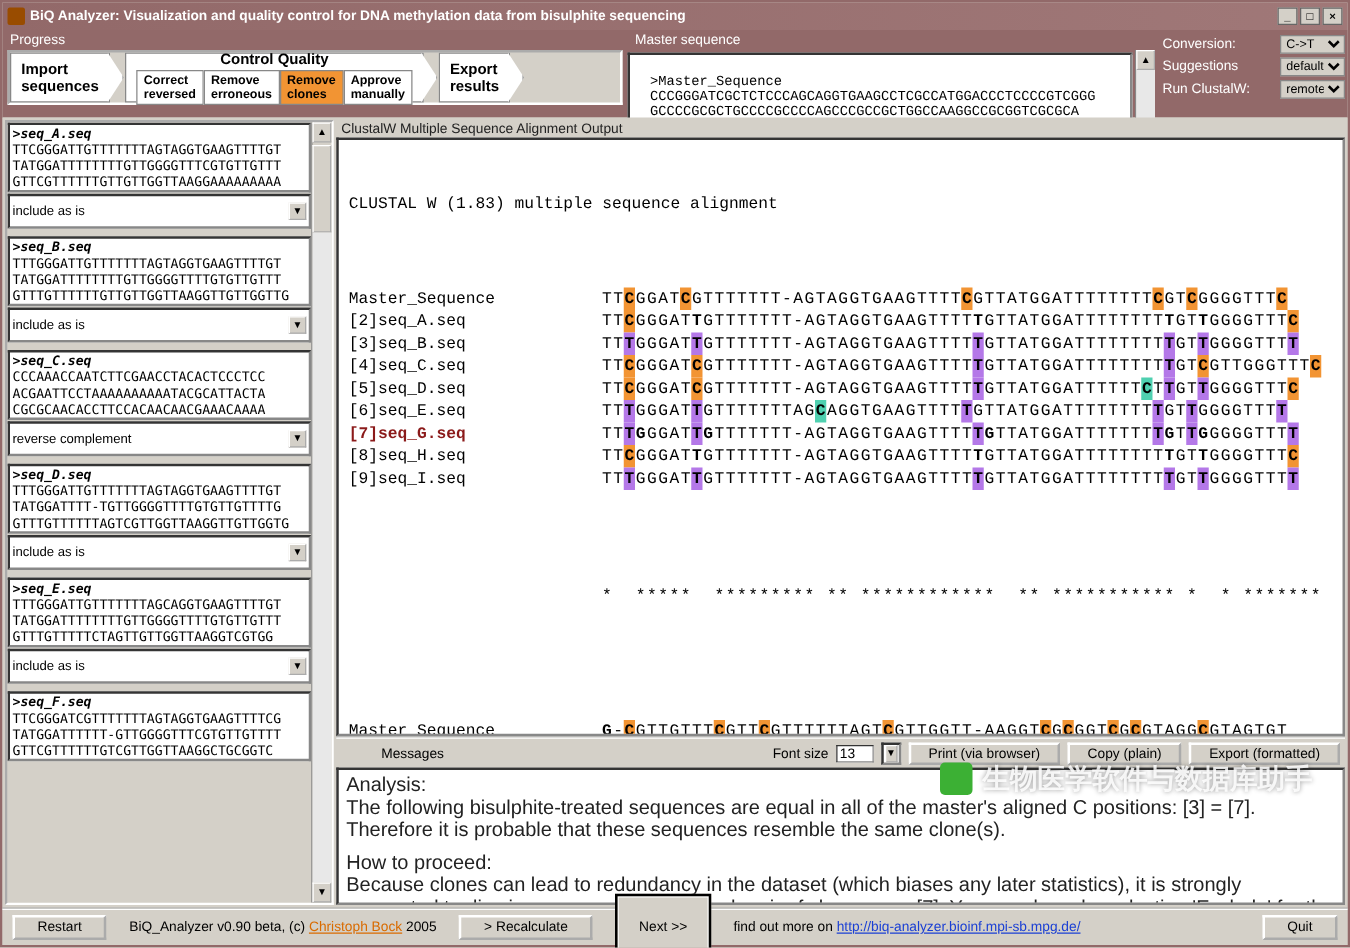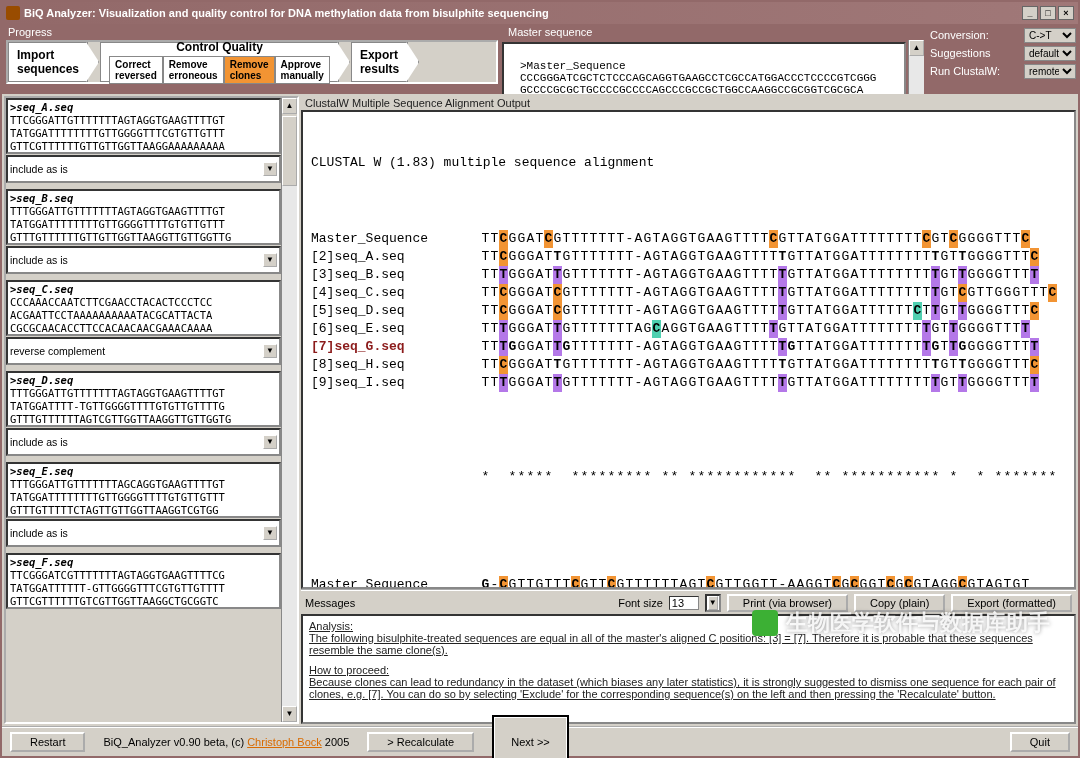--- a/index.html
+++ b/index.html
@@ -36,31 +36,31 @@
 .vscroll { width:16px; background:#d4d0c8; border-left:1px solid #888; display:flex; flex-direction:column;}
 .vscroll .sbbtn { height:16px; background:#d4d0c8; border:1px outset #fff; font-size:8px; text-align:center; line-height:14px;}
 .vscroll .thumb { background:#d4d0c8; border:1px outset #fff; height:70px; margin-top:2px;}
 .vscroll .track { flex:1; background:#e8e8e8;}
 .rightcol { flex:1; display:flex; flex-direction:column; margin:2px 2px 2px 0;}
 .aligntitle { font-size:11px; padding:1px 4px; color:#222;}
 .alignbox { flex:1; background:#fff; border:2px inset #888; font-family:"Courier New",monospace; font-size:13px; line-height:18px; padding:6px 8px; overflow:hidden; white-space:pre; position:relative;}
 .alngrid { display:grid; grid-template-columns: 170px 1fr; }
 .alname { white-space:pre; }
 .alname.red { color:#8b1a1a; font-weight:bold;}
-.alseq { letter-spacing:0; }
+.alseq { letter-spacing:0;margin-left:32px; }
 .alseq span { display:inline-block; width:9px; text-align:center; }
 .o { background:#f29433; font-weight:bold;}
 .p { background:#b478e8; font-weight:bold;}
 .t { background:#4fd0b0; font-weight:bold;}
 .b { font-weight:bold; }
 .msgbar { display:flex; align-items:center; border-top:2px groove #fff; padding:2px 4px; gap:6px; background:#d4d0c8;}
-.msgbar .lbl { font-size:11px; }
+.msgbar .lbl { font-size:11px;margin-left:32px; }
 .msgbar .btn { background:#d4d0c8; border:2px outset #fff; padding:1px 14px; font-size:11px;}
 .msgbar .fsinput { width:30px; border:1px inset #888; background:#fff; font-size:11px; padding:0 2px;}
-.msgbox { background:#fff; border:2px inset #888; font-size:11px; padding:4px 6px; height:110px; overflow:hidden; color:#222;text-decoration:underline;}
+.msgbox { background:#fff; border:2px inset #888; font-size:16px; padding:4px 6px; height:110px; overflow:hidden; color:#222;}
 .msgbox p { margin-bottom:8px; }
 .bottombar { height:30px; border-top:2px groove #fff; display:flex; align-items:center; padding:0 8px; gap:18px; background:#d4d0c8;}
 .bottombar .btn { background:#d4d0c8; border:2px outset #fff; padding:2px 18px; font-size:11px;}
 .bottombar .btn.def { border:2px solid #000; padding:19px 17px; box-shadow: inset 0 0 0 1px #fff;}
 .credit { font-size:11px; }
 .credit a, .linkish { color:#1a3fd4; text-decoration:underline; }
 .orange-link { color:#d96b00; text-decoration:underline;}
 .watermark { position:absolute; right:30px; bottom:120px; color:rgba(255,255,255,.85); font-size:22px; font-weight:bold; text-shadow:0 0 4px rgba(0,0,0,.4); pointer-events:none; display:flex; align-items:center; gap:8px;}
 .wmicon { width:26px; height:26px; border-radius:4px; background:#3cb034; display:inline-block;}
 </style>
@@ -203,20 +203,21 @@
         <p><span>How to proceed:</span><br><span>Because clones can lead to redundancy in the dataset (which biases any later statistics), it is strongly suggested to dismiss one sequence for each pair of clones, e.g. [7]. You can do so by selecting 'Exclude' for the corresponding sequence(s) on the left and then pressing the 'Recalculate' button.</span></p>
       </div>
     </div>
   </div>
 
   <div class="bottombar">
     <button class="btn">Restart</button>
     <span class="credit"><span>BiQ_Analyzer v0.90 beta, (c) </span><span class="orange-link">Christoph Bock</span><span> 2005</span></span>
     <button class="btn">&gt; Recalculate</button>
     <button class="btn def">Next &gt;&gt;</button>
+    <span class="credit"><span>find out more on </span><span class="linkish">http://biq-analyzer.bioinf.mpi-sb.mpg.de/</span></span>
     <span style="flex:1"></span>
     <button class="btn">Quit</button>
   </div>
 </div>
 
 <div class="watermark">
     <span class="wmicon"></span>
     <span>生物医学软件与数据库助手</span>
   </div>
 

